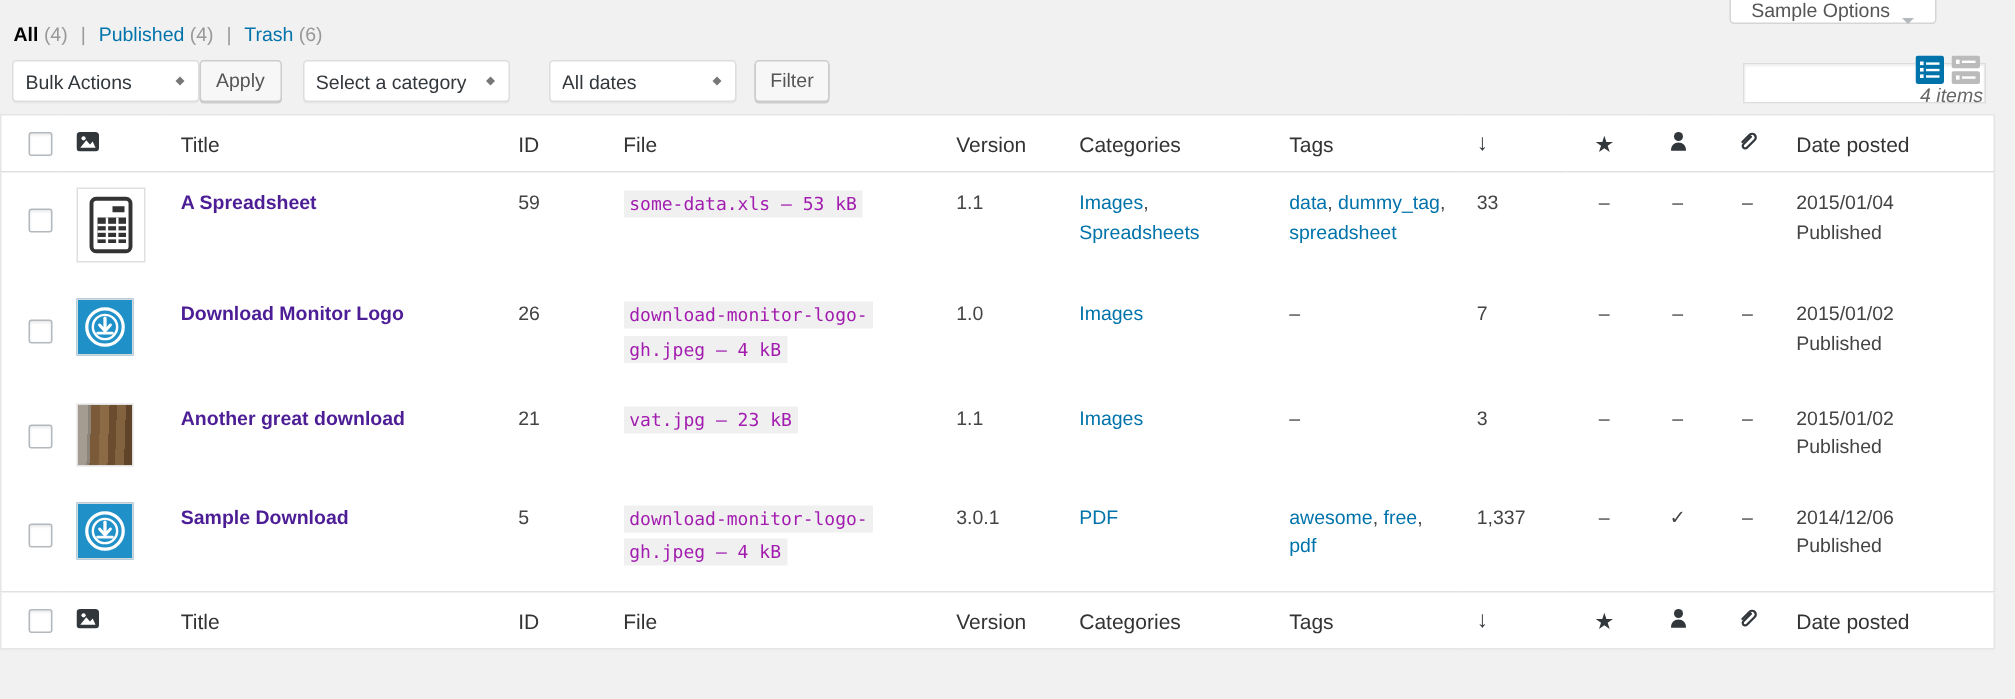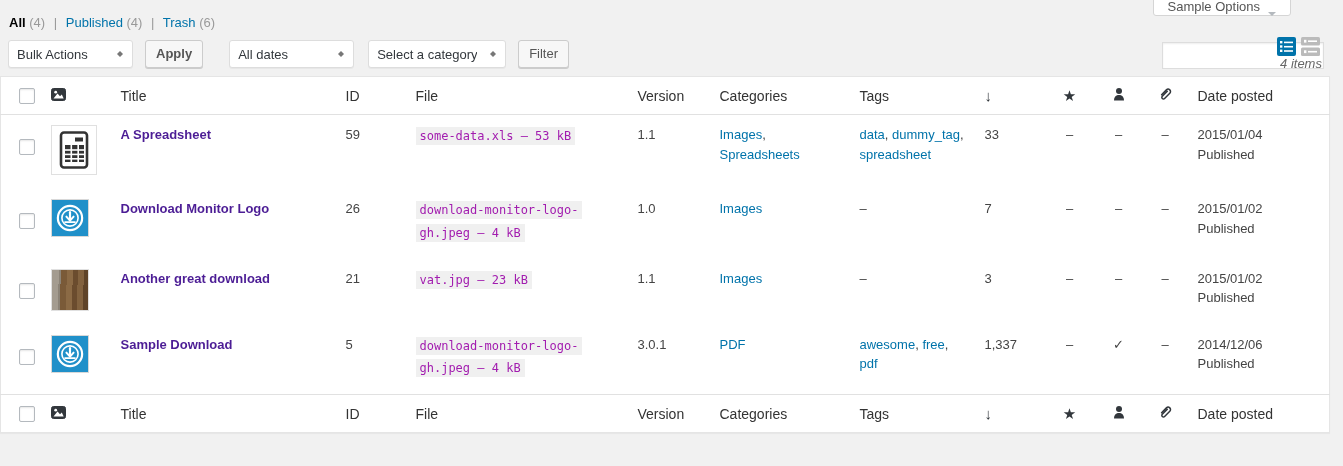--- a/index.html
+++ b/index.html
@@ -29,21 +29,21 @@
   .subsubsub .sep { color:#999; margin:0 5px; }
 
   
   .tablenav { display:flex; align-items:center; margin:10px 13px 0 8px; height:32px; position:relative; }
   .tablenav.top { margin-top:8px; }
   .select-wrap { position:relative; display:inline-block; }
   select { -webkit-appearance:none; appearance:none; background:#fff; border:1px solid #ddd; border-radius:3px; height:28px; padding:0 28px 0 8px; font-size:13px; color:#32373c; font-family:"Liberation Sans", sans-serif; box-shadow:0 1px 0 rgba(0,0,0,.04); cursor:pointer; }
   .select-arrow { position:absolute; right:8px; top:50%; margin-top:-7px; width:9px; height:14px; pointer-events:none; }
   .select-arrow::before { content:""; position:absolute; top:1px; left:1px; border:3.5px solid transparent; border-bottom-color:#777; }
   .select-arrow::after { content:""; position:absolute; bottom:1px; left:1px; border:3.5px solid transparent; border-top-color:#777; }
-  .ml8 { margin-left:12px;font-weight:bold; } .ml26 { margin-left:26px; } .ml14 { margin-left:14px; } .ml12 { margin-left:12px; }
+  .ml8 { margin-left:0; } .ml26 { margin-left:26px; } .ml14 { margin-left:14px; } .ml12 { margin-left:12px; }
   .tablenav .right-group { position:absolute; right:0; display:flex; align-items:center;flex-direction:column; }
   .view-switch { display:flex; align-items:center; margin-right:10px; }
   .view-switch svg { display:block; margin-left:5px; cursor:pointer; }
   .items-count { font-style:italic; color:#666; font-size:13px; }
 
   
   table.list-table { width:1330px; margin-top:6px; border-collapse:collapse; background:#fff; border:1px solid #e5e5e5; box-shadow:0 1px 1px rgba(0,0,0,.04); table-layout:fixed; }
   .list-table th { text-align:left; font-size:14px; font-weight:400; color:#333; padding:9px 10px; vertical-align:middle; }
   .list-table thead th { border-bottom:1px solid #e1e1e1; }
   .list-table tfoot th { border-top:1px solid #e1e1e1; }
@@ -97,26 +97,26 @@
     <span class="sep">|</span>
     <span><a class="view-link">Trash</a> <span class="count">(6)</span></span>
   </div>
 
   <div class="tablenav top">
     <span class="select-wrap">
       <select style="width:125px;"><option>Bulk Actions</option></select>
       <span class="select-arrow"></span>
     </span>
     <button class="button ml8">Apply</button>
+    <span class="select-wrap ml14">
+      <select style="width:138px;"><option>Select a category</option></select>
+      <span class="select-arrow"></span>
+    </span>
     <span class="select-wrap ml26">
       <select style="width:125px;"><option>All dates</option></select>
-      <span class="select-arrow"></span>
-    </span>
-    <span class="select-wrap ml14">
-      <select style="width:138px;"><option>Select a category</option></select>
       <span class="select-arrow"></span>
     </span>
     <button class="button ml12">Filter</button>
 
     <span class="right-group">
       <span class="view-switch">
         <svg width="19" height="19" viewBox="0 0 19 19">
           <rect x="0" y="0" width="19" height="19" rx="2" fill="#0073aa"></rect>
           <rect x="3" y="4" width="2.4" height="2.4" fill="#fff"></rect>
             <rect x="7" y="4.6" width="9" height="1.6" fill="#fff"></rect>

